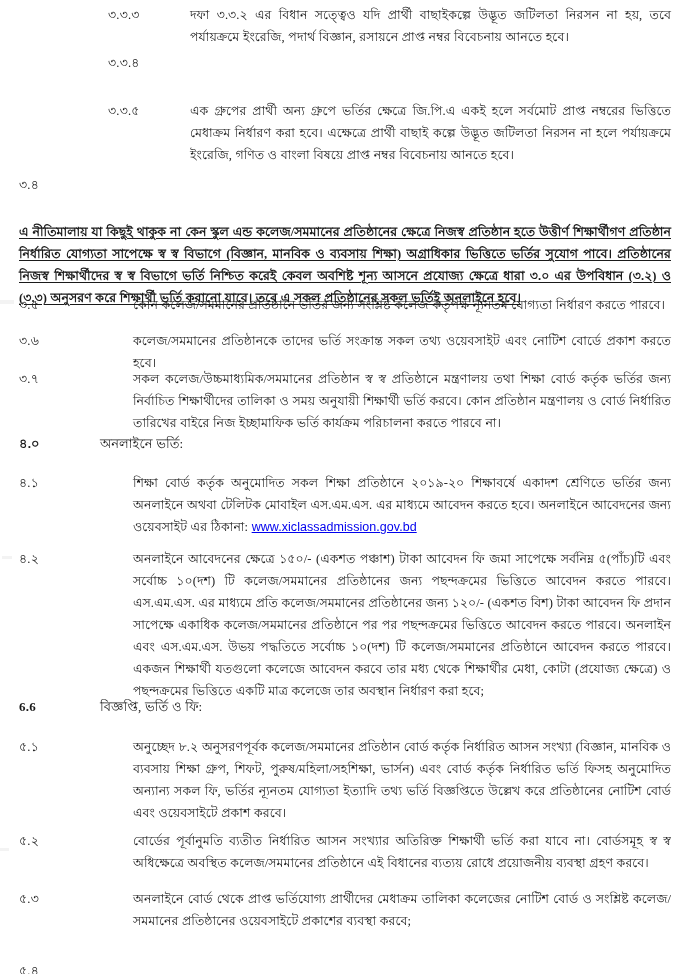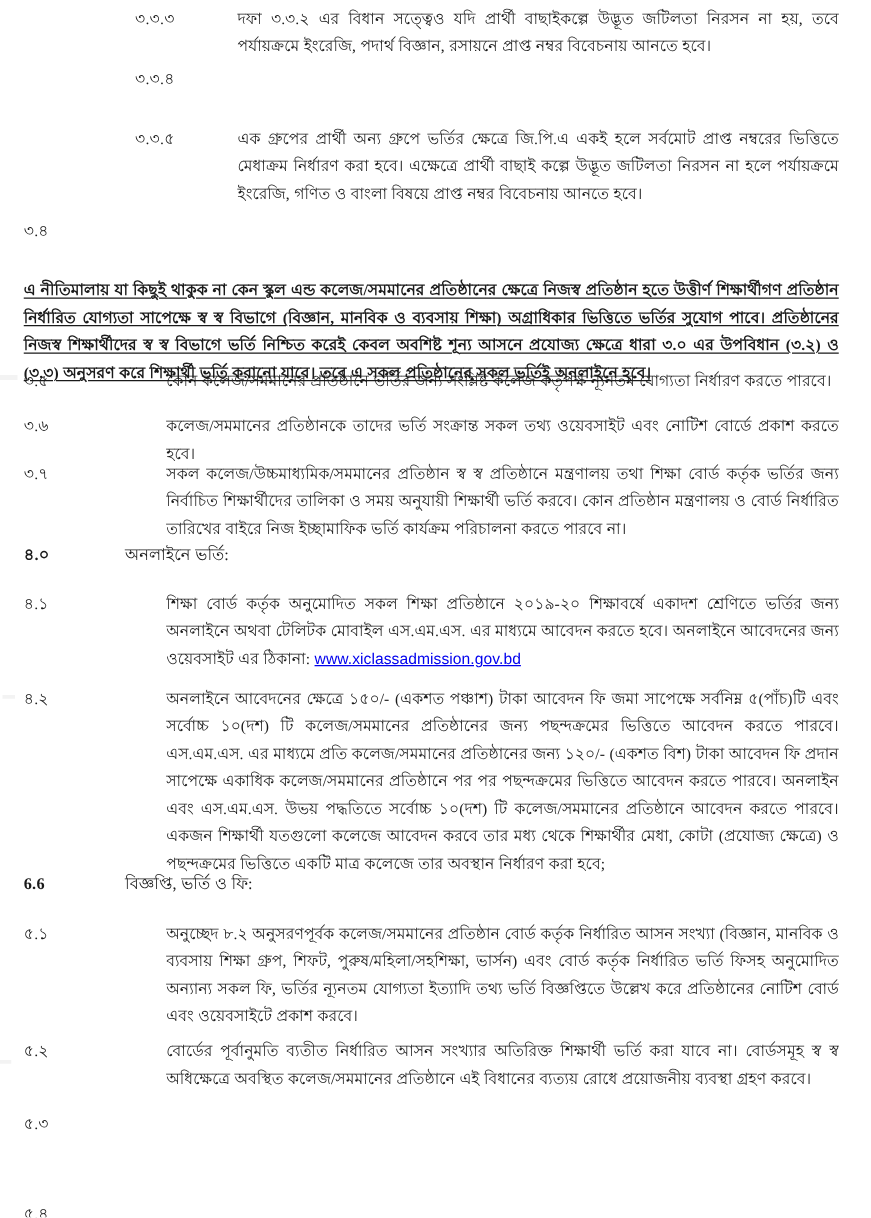--- a/index.html
+++ b/index.html
@@ -154,19 +154,20 @@
     <div class="body">অনুচ্ছেদ ৮.২ অনুসরণপূর্বক কলেজ/সমমানের প্রতিষ্ঠান বোর্ড কর্তৃক নির্ধারিত আসন সংখ্যা (বিজ্ঞান, মানবিক ও ব্যবসায় শিক্ষা গ্রুপ, শিফট, পুরুষ/মহিলা/সহশিক্ষা, ভার্সন) এবং বোর্ড কর্তৃক নির্ধারিত ভর্তি ফিসহ অনুমোদিত অন্যান্য সকল ফি, ভর্তির ন্যূনতম যোগ্যতা ইত্যাদি তথ্য ভর্তি বিজ্ঞপ্তিতে উল্লেখ করে প্রতিষ্ঠানের নোটিশ বোর্ড এবং ওয়েবসাইটে প্রকাশ করবে।</div>
   </div>
 
   <div class="block level1" style="top: 830px;">
     <div class="label">৫.২</div>
     <div class="body">বোর্ডের পূর্বানুমতি ব্যতীত নির্ধারিত আসন সংখ্যার অতিরিক্ত শিক্ষার্থী ভর্তি করা যাবে না। বোর্ডসমূহ স্ব স্ব অধিক্ষেত্রে অবস্থিত কলেজ/সমমানের প্রতিষ্ঠানে এই বিধানের ব্যত্যয় রোধে প্রয়োজনীয় ব্যবস্থা গ্রহণ করবে।</div>
   </div>
 
   <div class="block level1" style="top: 888px;">
     <div class="label">৫.৩</div>
+    <div class="body">অনলাইনে বোর্ড থেকে প্রাপ্ত ভর্তিযোগ্য প্রার্থীদের মেধাক্রম তালিকা কলেজের নোটিশ বোর্ড ও সংশ্লিষ্ট কলেজ/ সমমানের প্রতিষ্ঠানের ওয়েবসাইটে প্রকাশের ব্যবস্থা করবে;</div>
   </div>
 
   <div class="block level1" style="top: 928px; margin-top: 32px;">
     <div class="label">৫.৪</div>
   </div>
 
 </div>
 
 </body></html>

